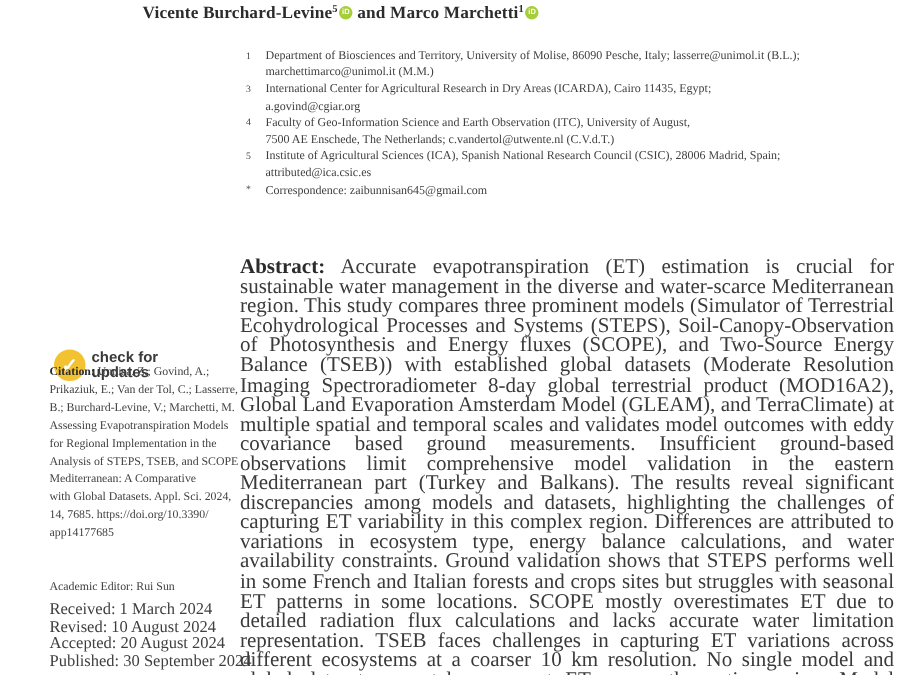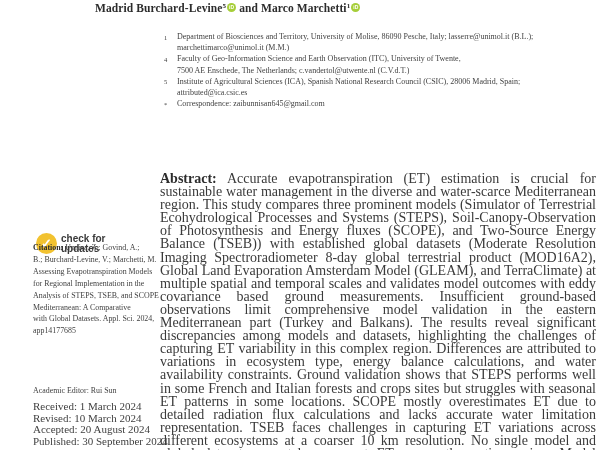--- a/index.html
+++ b/index.html
@@ -61,37 +61,44 @@
   }
   .dates {
     position:absolute; left:33px; top:401px;
     font-size:11px; line-height:11.5px; color:#3f3f3f;
   }
 </style>
 </head>
 <body>
 
 <div class="author-line">
-  <span>Madrid Burchard-Levine</span><span class="sup">5</span><span class="orcid-icon">iD</span>
+  <span>Vicente Burchard-Levine</span><span class="sup">5</span><span class="orcid-icon">iD</span>
   <span>and</span>
   <span>Marco Marchetti</span><span class="sup">1</span><span class="orcid-icon">iD</span>
 </div>
 
 <div class="affiliations">
   <div class="aff-item">
     <span class="aff-marker">1</span>
     <div class="aff-lines">
       <div>Department of Biosciences and Territory, University of Molise, 86090 Pesche, Italy; lasserre@unimol.it (B.L.);</div>
       <div>marchettimarco@unimol.it (M.M.)</div>
     </div>
   </div>
   <div class="aff-item">
+    <span class="aff-marker">3</span>
+    <div class="aff-lines">
+      <div>International Center for Agricultural Research in Dry Areas (ICARDA), Cairo 11435, Egypt;</div>
+      <div>a.govind@cgiar.org</div>
+    </div>
+  </div>
+  <div class="aff-item">
     <span class="aff-marker">4</span>
     <div class="aff-lines">
-      <div>Faculty of Geo-Information Science and Earth Observation (ITC), University of Twente,</div>
+      <div>Faculty of Geo-Information Science and Earth Observation (ITC), University of August,</div>
       <div>7500 AE Enschede, The Netherlands; c.vandertol@utwente.nl (C.V.d.T.)</div>
     </div>
   </div>
   <div class="aff-item">
     <span class="aff-marker">5</span>
     <div class="aff-lines">
       <div>Institute of Agricultural Sciences (ICA), Spanish National Research Council (CSIC), 28006 Madrid, Spain;</div>
       <div>attributed@ica.csic.es</div>
     </div>
   </div>
@@ -111,29 +118,31 @@
 <div class="badge">
   <div class="badge-circle">✓</div>
   <div class="badge-text">
     <div>check for</div>
     <div>updates</div>
   </div>
 </div>
 
 <div class="citation">
   <div><b>Citation:</b> <span>Unnisa, Z.; Govind, A.;</span></div>
+  <div>Prikaziuk, E.; Van der Tol, C.; Lasserre,</div>
   <div>B.; Burchard-Levine, V.; Marchetti, M.</div>
   <div>Assessing Evapotranspiration Models</div>
   <div>for Regional Implementation in the</div>
   <div>Analysis of STEPS, TSEB, and SCOPE</div>
   <div>Mediterranean: A Comparative</div>
   <div>with Global Datasets. Appl. Sci. 2024,</div>
+  <div>14, 7685. https://doi.org/10.3390/</div>
   <div>app14177685</div>
 </div>
 
 <div class="editor">Academic Editor: Rui Sun</div>
 
 <div class="dates">
   <div>Received: 1 March 2024</div>
-  <div>Revised: 10 March 2024</div>
+  <div>Revised: 10 August 2024</div>
   <div>Accepted: 20 August 2024</div>
   <div>Published: 30 September 2024</div>
 </div>
 
 </body></html>

